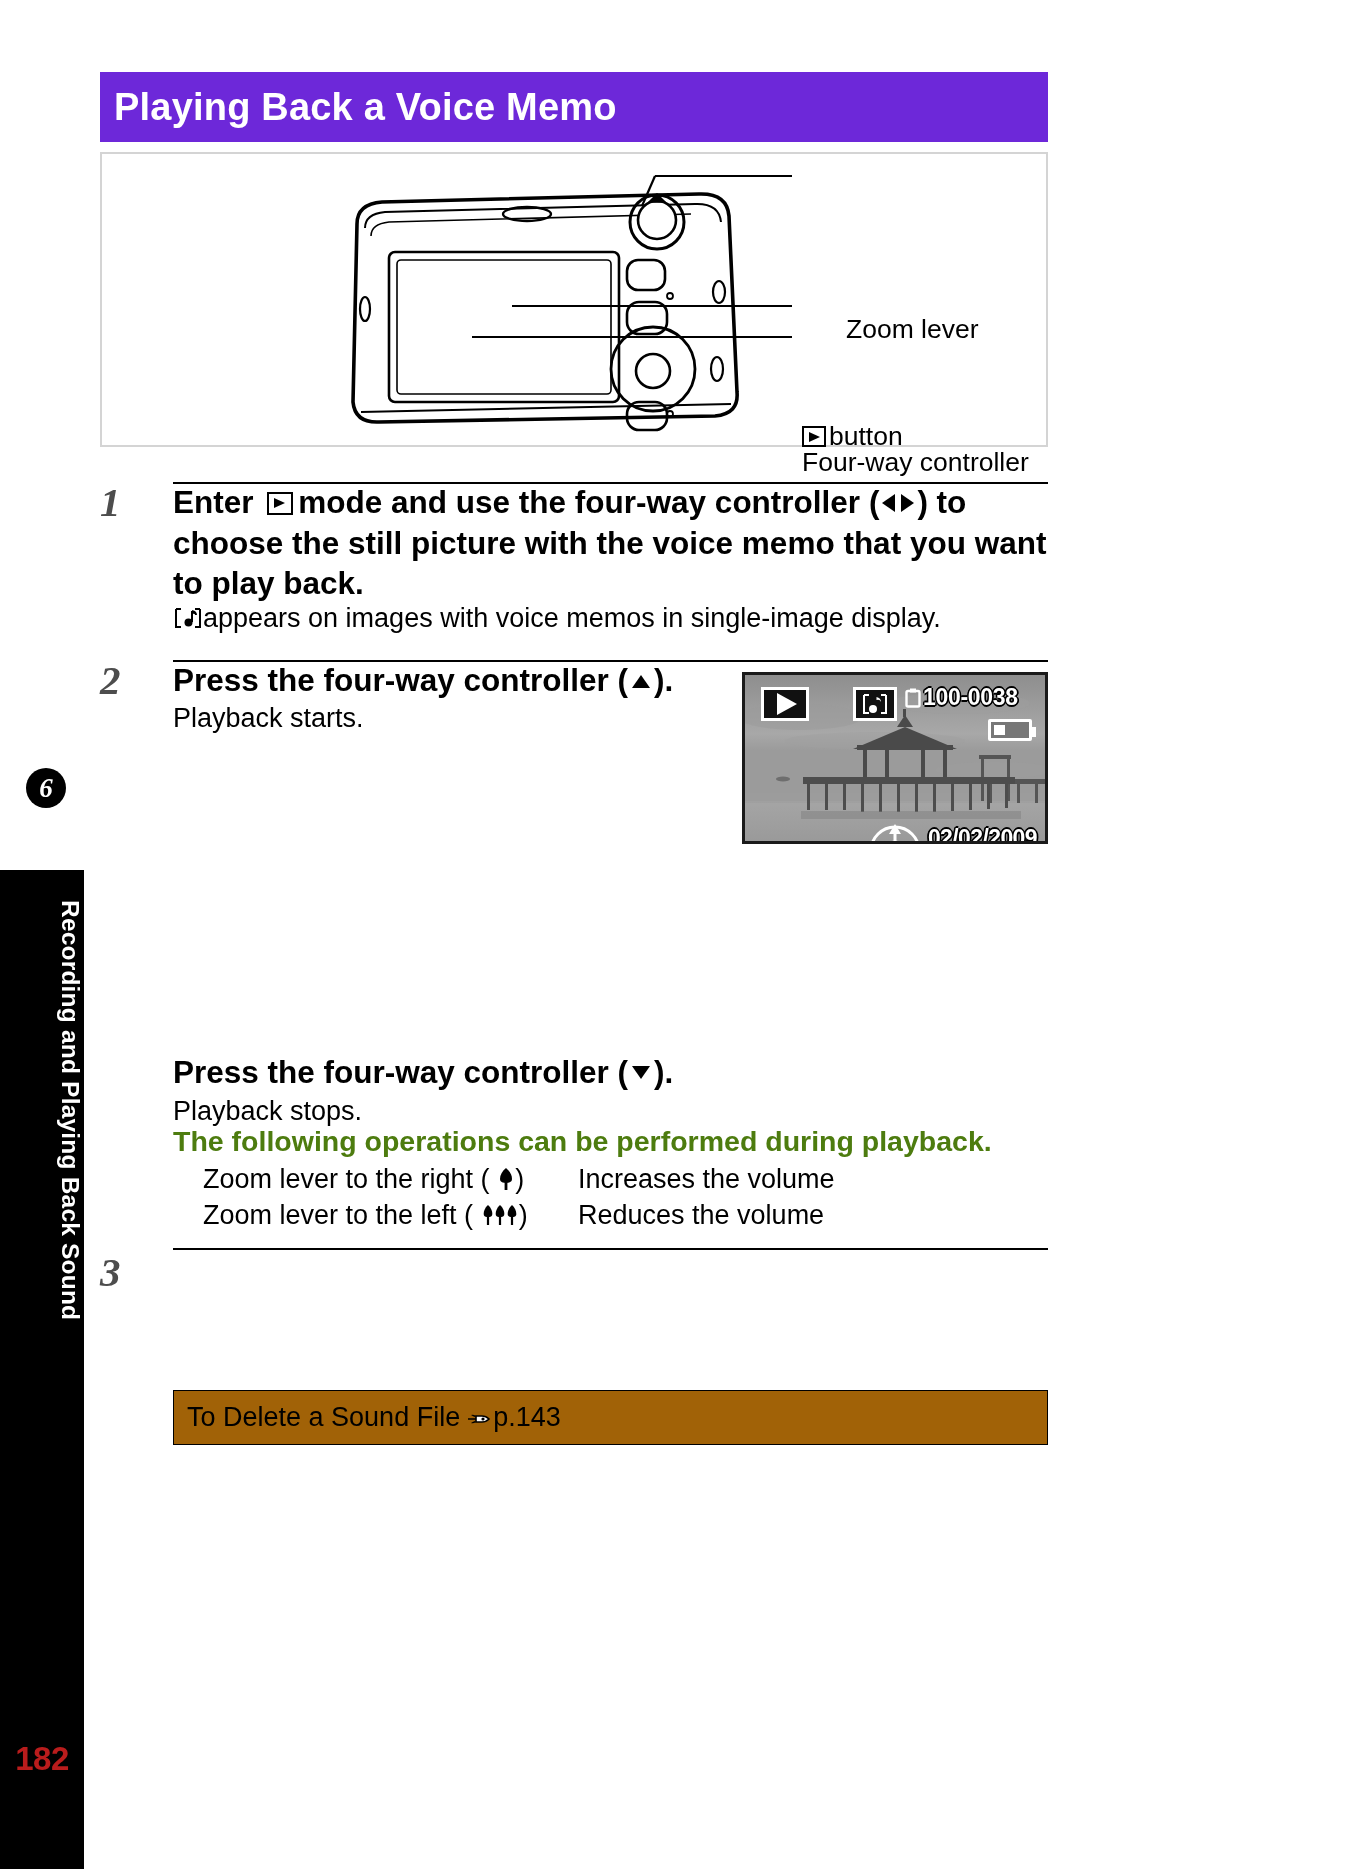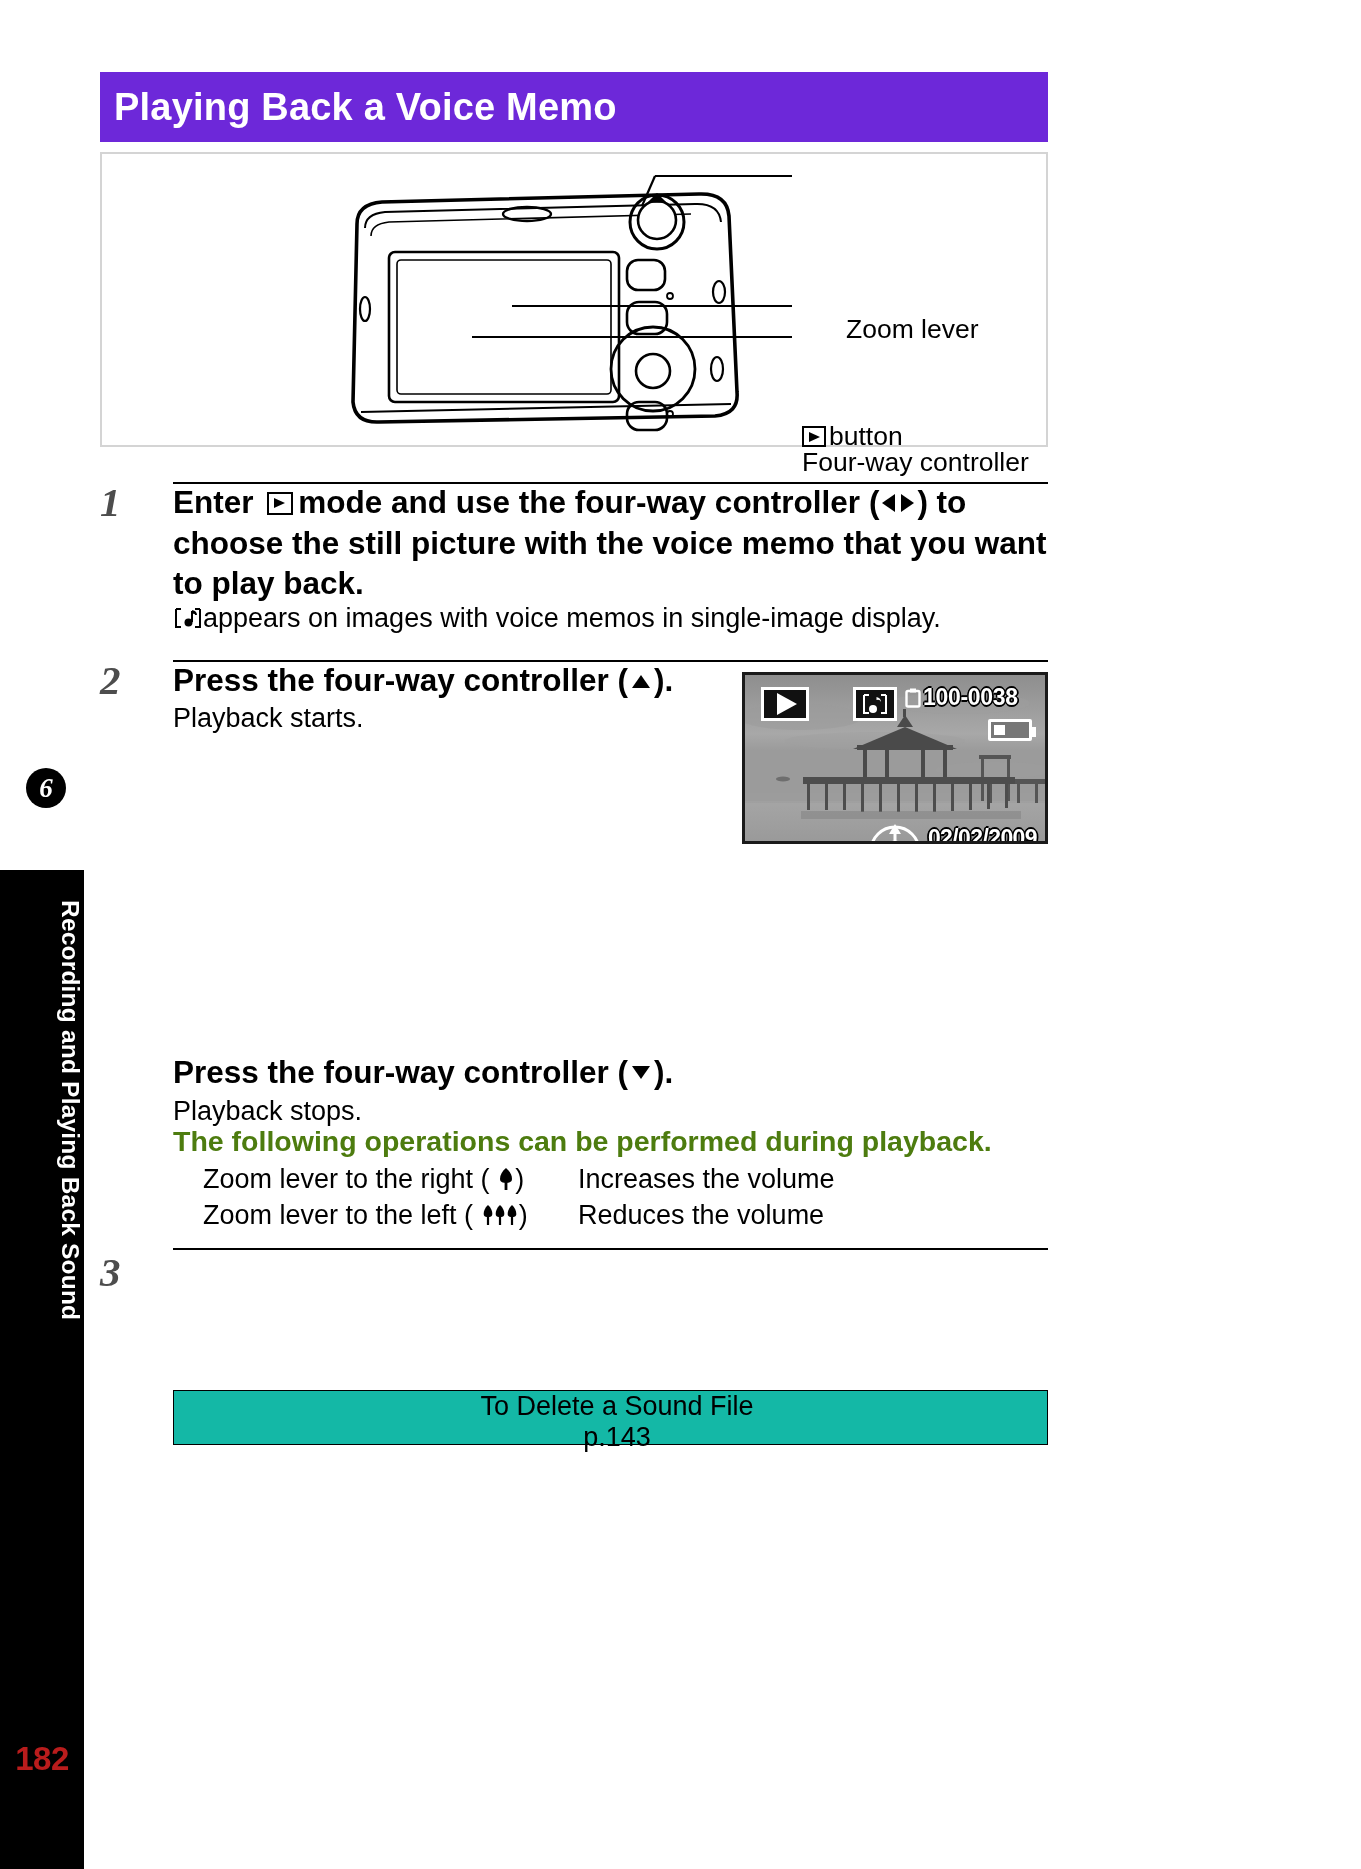--- a/index.html
+++ b/index.html
@@ -161,23 +161,23 @@
   .ops-row { position: absolute; font-size: 27px; color: #000; white-space: nowrap; }
   .ops-action { position: absolute; font-size: 27px; color: #000; white-space: nowrap; }
 
   
   .tree1, .tree3 { display: inline-block; vertical-align: -3px; }
 
   
   .ref-box {
     position: absolute; left: 173px; top: 1390px;
     width: 875px; height: 55px;
-    border: 1.8px solid #000; background: #14b8a6;
+    border: 1.8px solid #000; background: #a16207;
     display: flex; align-items: center; padding-left: 13px;
-    font-size: 27px; color: #000; flex-direction: column;
+    font-size: 27px; color: #000;
   }
   .hand-icon { display: inline-block; width: 26px; height: 20px; vertical-align: -2px; margin: 0 1px 0 6px;}
 
   
   .watermark {
     position: absolute; left: 800px; top: 1655px;
     width: 300px; text-align: right;
     opacity: 0.33;
   }
   .wm-main {

